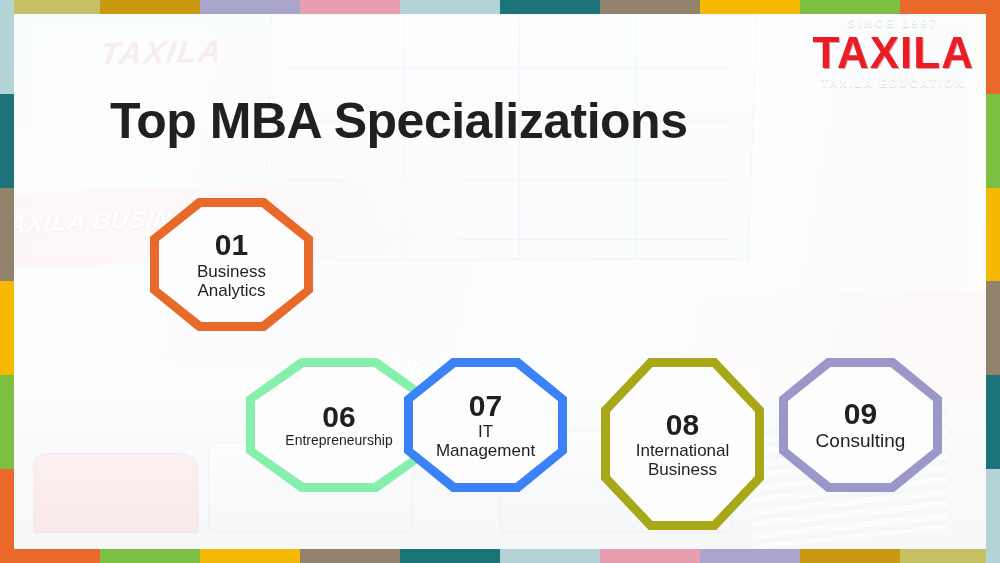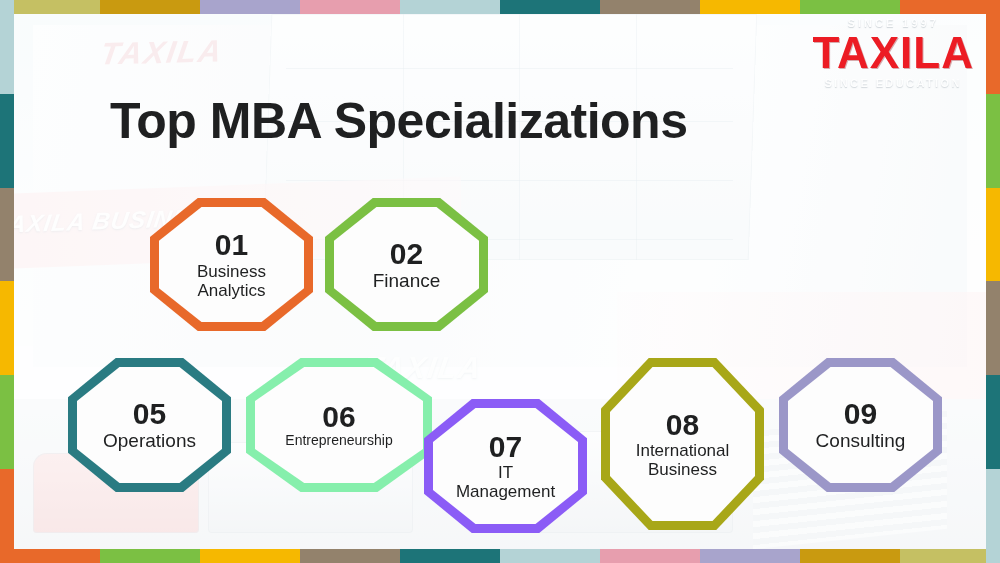--- a/index.html
+++ b/index.html
@@ -241,51 +241,39 @@
       <div class="seg" style="background: rgb(123, 192, 67);"></div>
       <div class="seg" style="background: rgb(246, 184, 0);"></div>
       <div class="seg" style="background: rgb(147, 130, 108);"></div>
       <div class="seg" style="background: rgb(29, 116, 120);"></div>
       <div class="seg" style="background: rgb(180, 211, 214);"></div>
     </div>
 
   <div id="logo">
     <div class="since">SINCE 1997</div>
     <div class="wordmark">TAXILA</div>
-    <div class="tagline">SINCE EDUCATION</div>
+    <div class="tagline">TAXILA EDUCATION</div>
   </div>
 
   <div id="title">Top MBA Specializations</div>
 
   <div id="cards">
       <div class="oct" style="left: 150px; top: 198px; width: 163px; height: 133px; background: rgb(232, 105, 42); padding-left: 25px;">
         <div class="oct-inner">
           <div class="num">01</div>
           <div class="label md">Business<br>Analytics</div>
         </div>
       </div>
-      <div class="oct" style="left: 325px; top: 198px; width: 163px; height: 133px; background: rgb(123, 192, 67);">
-        <div class="oct-inner">
-          <div class="num">02</div>
-          <div class="label">Finance</div>
-        </div>
-      </div>
-      <div class="oct" style="left: 68px; top: 358px; width: 163px; height: 134px; background: rgb(42, 123, 130);">
-        <div class="oct-inner">
-          <div class="num">05</div>
-          <div class="label">Operations</div>
-        </div>
-      </div>
       <div class="oct" style="left: 246px; top: 358px; width: 186px; height: 134px; background: #86efac;">
         <div class="oct-inner">
           <div class="num">06</div>
           <div class="label sm">Entrepreneurship</div>
         </div>
       </div>
-      <div class="oct" style="left: 424px; top: 358px; width: 163px; height: 134px; background: #8b5cf6; margin-top: 41px;">
+      <div class="oct" style="left: 404px; top: 358px; width: 163px; height: 134px; background: #3b82f6;">
         <div class="oct-inner">
           <div class="num">07</div>
           <div class="label md">IT<br>Management</div>
         </div>
       </div>
       <div class="oct" style="left: 601px; top: 358px; width: 163px; height: 172px; background: rgb(168, 167, 24);">
         <div class="oct-inner">
           <div class="num">08</div>
           <div class="label md">International<br>Business</div>
         </div>

